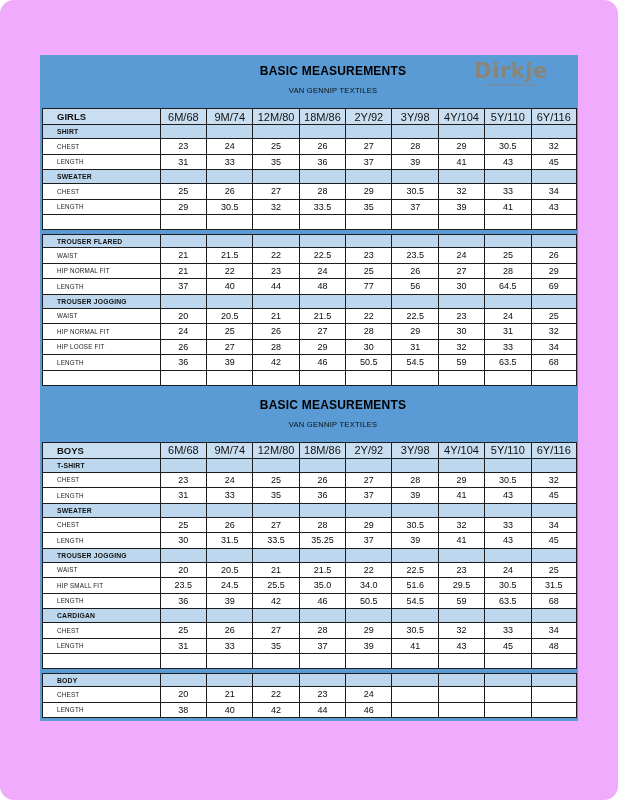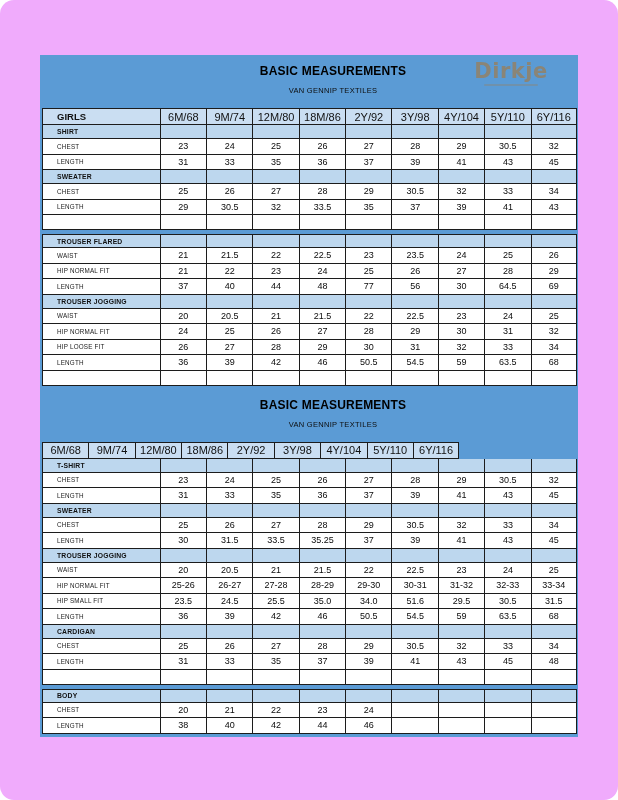--- a/index.html
+++ b/index.html
@@ -301,20 +301,21 @@
       </div>
   </section>
 
   <section class="panel">
     <div class="panel-header">
       <div class="panel-title">BASIC MEASUREMENTS</div>
       <div class="panel-subtitle">VAN GENNIP TEXTILES</div>
     </div>
     <div class="size-table">
         <div class="trow header-row seg-start">
+          <div class="tcell label-cell">BOYS</div>
           <div class="tcell value-cell">6M/68</div>
           <div class="tcell value-cell">9M/74</div>
           <div class="tcell value-cell">12M/80</div>
           <div class="tcell value-cell">18M/86</div>
           <div class="tcell value-cell">2Y/92</div>
           <div class="tcell value-cell">3Y/98</div>
           <div class="tcell value-cell">4Y/104</div>
           <div class="tcell value-cell">5Y/110</div>
           <div class="tcell value-cell last">6Y/116</div>
         </div>
@@ -408,32 +409,20 @@
           <div class="tcell value-cell">20.5</div>
           <div class="tcell value-cell">21</div>
           <div class="tcell value-cell">21.5</div>
           <div class="tcell value-cell">22</div>
           <div class="tcell value-cell">22.5</div>
           <div class="tcell value-cell">23</div>
           <div class="tcell value-cell">24</div>
           <div class="tcell value-cell last">25</div>
         </div>
         <div class="trow data-row">
-          <div class="tcell label-cell">HIP NORMAL FIT</div>
-          <div class="tcell value-cell">25-26</div>
-          <div class="tcell value-cell">26-27</div>
-          <div class="tcell value-cell">27-28</div>
-          <div class="tcell value-cell">28-29</div>
-          <div class="tcell value-cell">29-30</div>
-          <div class="tcell value-cell">30-31</div>
-          <div class="tcell value-cell">31-32</div>
-          <div class="tcell value-cell">32-33</div>
-          <div class="tcell value-cell last">33-34</div>
-        </div>
-        <div class="trow data-row">
           <div class="tcell label-cell">HIP SMALL FIT</div>
           <div class="tcell value-cell">23.5</div>
           <div class="tcell value-cell">24.5</div>
           <div class="tcell value-cell">25.5</div>
           <div class="tcell value-cell">35.0</div>
           <div class="tcell value-cell">34.0</div>
           <div class="tcell value-cell">51.6</div>
           <div class="tcell value-cell">29.5</div>
           <div class="tcell value-cell">30.5</div>
           <div class="tcell value-cell last">31.5</div>

